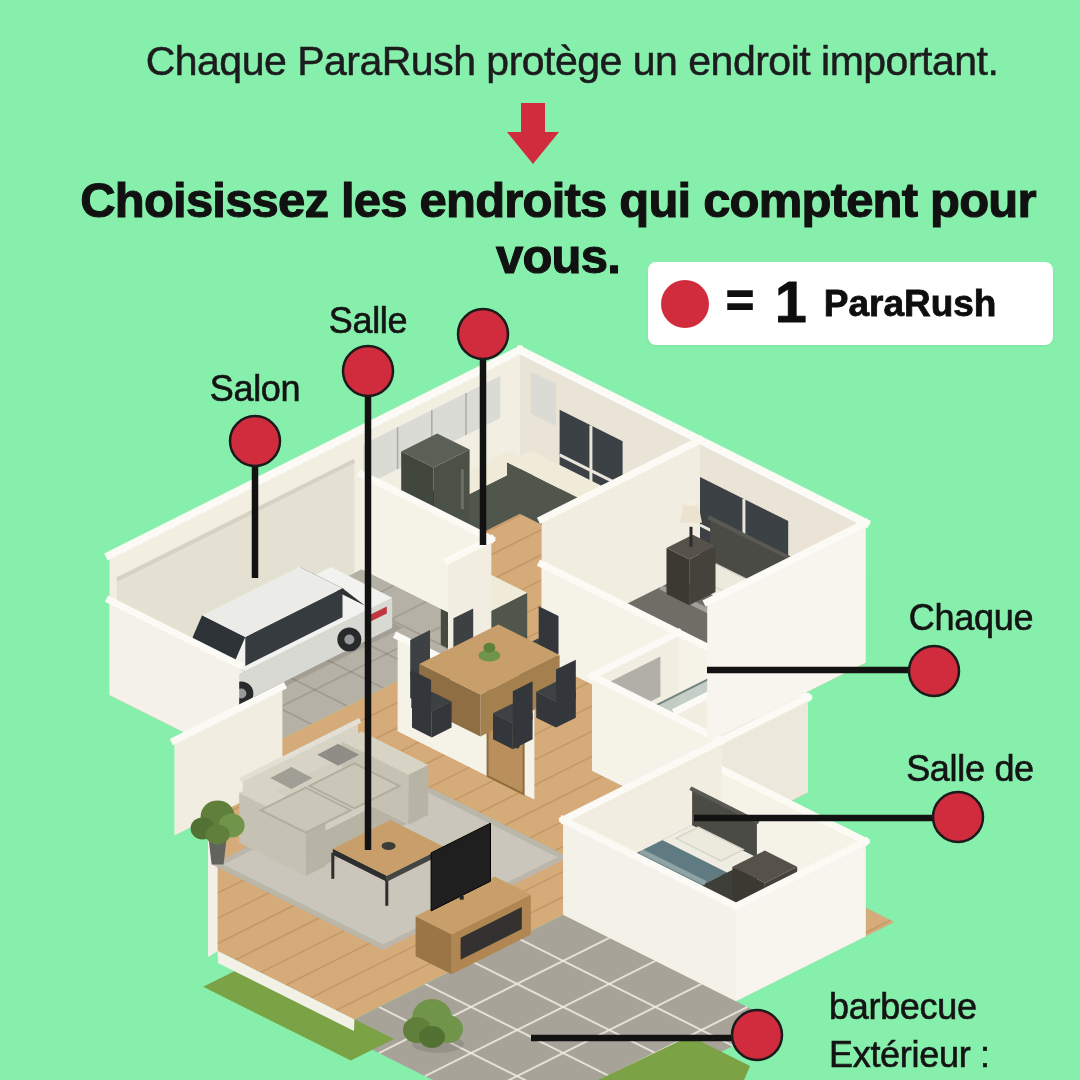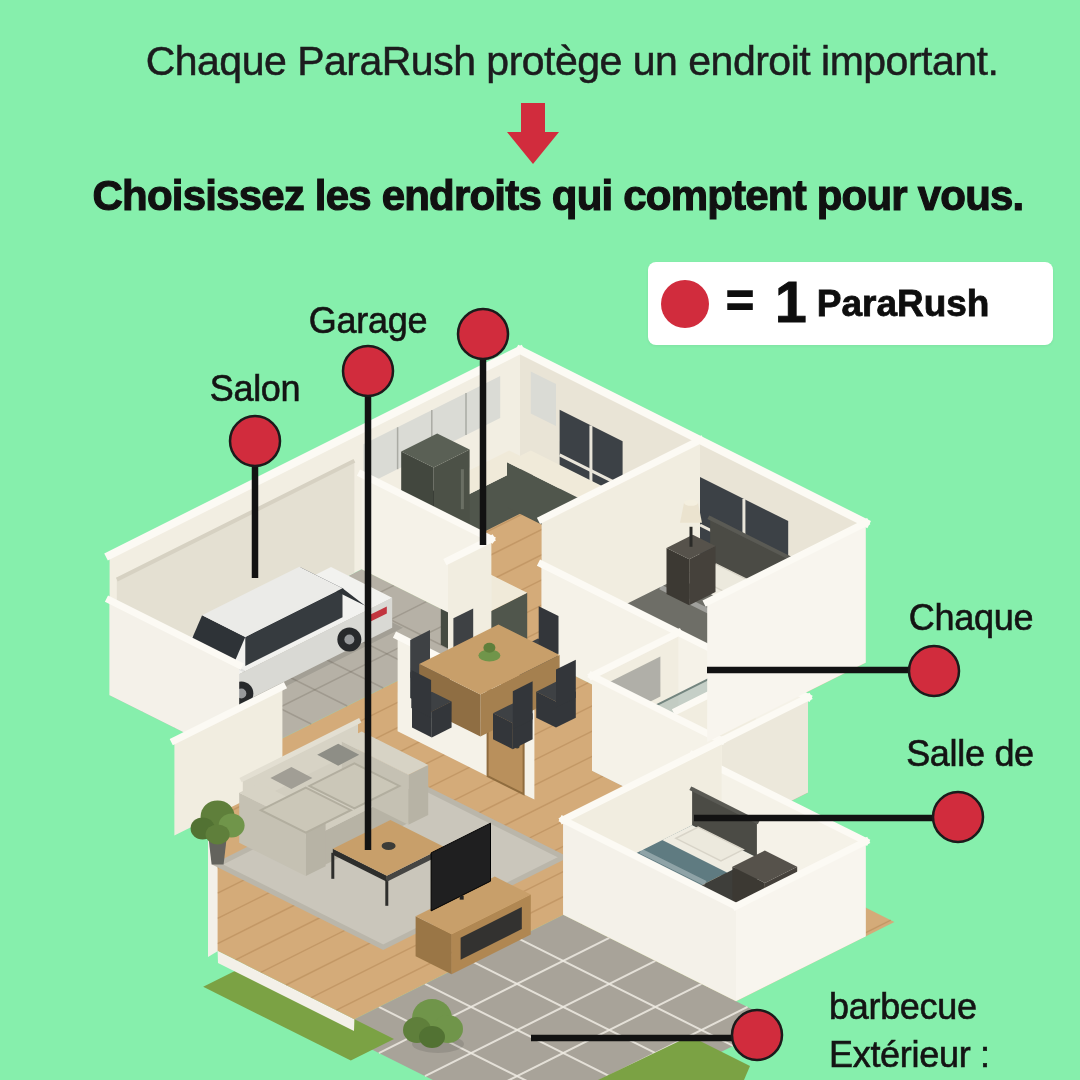--- a/index.html
+++ b/index.html
@@ -2,31 +2,31 @@
 <html><head>
 <meta charset="utf-8">
 <style>
   html,body{margin:0;padding:0;background:#e8e7e4;}
   #stage{position:relative;width:1080px;height:1080px;margin:0 auto;background:#86efac;
          font-family:"Liberation Sans",sans-serif;overflow:hidden;}
   #house-svg,#overlay-svg{position:absolute;left:0;top:0;}
   .title{position:absolute;left:0;top:38px;width:100%;text-align:center;padding-left:64px;box-sizing:border-box;
          font-size:41px;font-weight:400;color:#1c1c1e;letter-spacing:-0.5px;-webkit-text-stroke:0.5px #1c1c1e;}
   .subtitle{position:absolute;left:0;top:172px;width:100%;text-align:center;padding-left:36px;box-sizing:border-box;
-         font-size:42px;font-weight:700;color:#111;letter-spacing:-0.8px;-webkit-text-stroke:1.1px #111;}
+         font-size:49px;font-weight:700;color:#111;letter-spacing:-0.8px;-webkit-text-stroke:1.1px #111;}
   .callout-label{position:absolute;transform:translate(-50%,-50%);font-size:36px;font-weight:400;
          color:#141414;white-space:nowrap;letter-spacing:-0.3px;-webkit-text-stroke:0.6px #141414;}
-  .callout-label.two-line{text-align:center;line-height:38px;}
+  .callout-label.two-line{text-align:center;line-height:38px;margin-top:15px;}
   .callout-label.left-align{transform:translate(0,-50%);text-align:left;line-height:48px;}
   .legend{position:absolute;left:648px;top:262px;width:405px;height:83px;background:#fff;border-radius:8px;
          display:flex;align-items:center;box-shadow:0 1px 3px rgba(0,0,0,0.06);}
   .legend-dot{width:48px;height:48px;border-radius:50%;margin-left:13px;flex:0 0 auto;}
   .legend-eq{font-size:48px;font-weight:700;color:#0e0e0e;margin-left:17px;-webkit-text-stroke:1.5px #0e0e0e;margin-top:-6px;}
   .legend-one{font-size:57px;font-weight:700;color:#0e0e0e;margin-left:21px;-webkit-text-stroke:1px #0e0e0e;margin-top:-4px;}
-  .legend-name{font-size:37px;font-weight:700;color:#0e0e0e;margin-left:10px;-webkit-text-stroke:0.8px #0e0e0e;}
+  .legend-name{font-size:37px;font-weight:700;color:#0e0e0e;margin-left:17px;-webkit-text-stroke:0.8px #0e0e0e;}
 </style>
 </head>
 <body>
 
 <div id="stage">
 
   <div class="title">Chaque ParaRush protège un endroit important.</div>
   <div class="subtitle">Choisissez les endroits qui comptent pour vous.</div>
 
   <svg id="house-svg" width="1080" height="1080" viewBox="0 0 1080 1080">
@@ -388,21 +388,21 @@
     </svg>
 
   <div class="legend">
     <span class="legend-dot" id="legend-dot" style="background: rgb(209, 44, 61);"></span>
     <span class="legend-eq">=</span>
     <span class="legend-one">1</span>
     <span class="legend-name">ParaRush</span>
   </div>
 
   <div class="callout-label" style="left:255px;top:389px">Salon</div>
-  <div class="callout-label" style="left:368px;top:321px">Garage</div>
+  <div class="callout-label" style="left:368px;top:321px">Salle</div>
   <div class="callout-label" style="left:971px;top:618px">Chaque</div>
   <div class="callout-label two-line" style="left:970px;top:754px">
     <div>Salle de</div>
   </div>
   <div class="callout-label left-align" style="left:829px;top:1031px">
     <div>barbecue</div>
     <div>Extérieur :</div>
   </div>
 
 </div>

